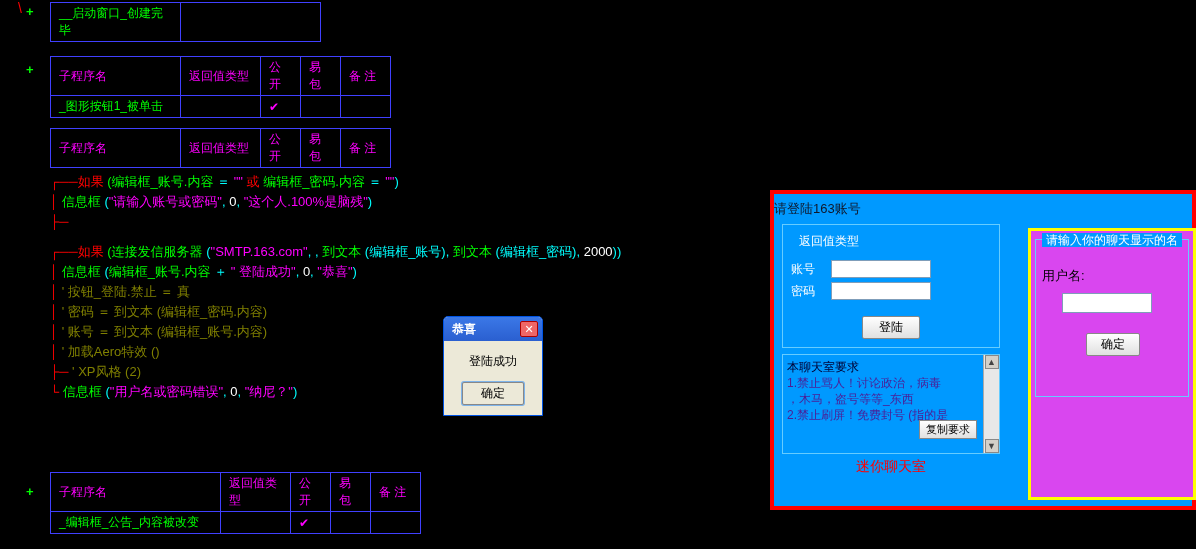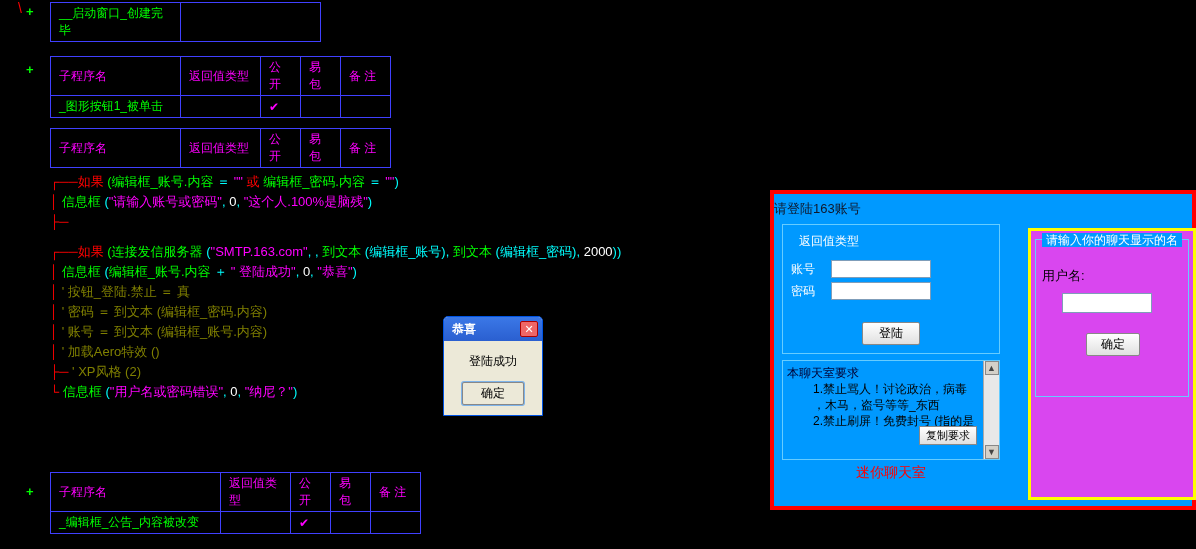--- a/index.html
+++ b/index.html
@@ -38,23 +38,23 @@
 
 .right-win { position: absolute; left: 770px; top: 190px; width: 426px; height: 320px; border: 4px solid #ff0000; background: #0099ff; }
 .rw-title { color: #0f172a; padding: 6px 0; font-size: 13px; }
 .rw-body { display: flex; gap: 10px; padding: 0 8px; }
 .login-box { background: #0099ff; width: 218px; }
 .fieldset { border: 1px solid #66ccff; padding: 8px; margin-bottom: 6px; }
 .fieldset-title { color: #fff; font-size: 12px; margin: -14px 0 6px 4px; background: #0099ff; display: inline-block; padding: 0 4px; }
 .row { display: flex; align-items: center; margin: 4px 0; gap: 6px; }
 .lbl { color: #fff; font-size: 12px; width: 34px; }
 .txt-input { width: 100px; height: 18px; border: 1px solid #7f9db9; background: #fff; font-size: 12px; }
-.login-btn { margin: 22px auto 0; display: block; padding: 2px 16px; font-size: 12px; background: linear-gradient(#fff,#e0e0e0); border: 1px solid #888; border-radius: 2px; }
+.login-btn { margin: 16px auto 0; display: block; padding: 2px 16px; font-size: 12px; background: linear-gradient(#fff,#e0e0e0); border: 1px solid #888; border-radius: 2px; }
 .notice-box { width: 218px; height: 100px; background: #0099ff; border: 1px solid #66ccff; padding: 4px; position: relative; overflow: hidden; }
-.notice-text { color: #000000; font-size: 12px; line-height: 16px; margin-left: 26px; }
+.notice-text { color: #4c1d95; font-size: 12px; line-height: 16px; }
 .notice-dark { color: #000033; font-size: 12px; line-height: 16px; }
 .scroll { position: absolute; right: 0; top: 0; width: 16px; height: 100%; background: #e8e8e8; border-left: 1px solid #aaa; display: flex; flex-direction: column; justify-content: space-between; align-items: center; }
 .scroll-btn { width: 14px; height: 14px; background: #d4d0c8; border: 1px solid #888; font-size: 9px; color: #444; display: flex; align-items: center; justify-content: center; }
 .copy-btn { position: absolute; right: 22px; bottom: 14px; padding: 1px 6px; font-size: 11px; background: linear-gradient(#fff,#e0e0e0); border: 1px solid #888; }
 .footer-text { color: #ff0000; text-align: center; font-size: 14px; padding: 4px; }
 
 .inner-yellow { position: absolute; left: 1028px; top: 228px; width: 168px; height: 272px; border: 3px solid #ffff00; background: #d946ef; }
 .iy-lbl { color: #000; font-size: 13px; margin-bottom: 8px; }
 .iy-input { width: 90px; height: 20px; background: #fff; border: 1px solid #7f9db9; margin-left: 20px; margin-bottom: 20px; }
 .iy-btn { margin-left: 44px; padding: 2px 14px; font-size: 12px; background: linear-gradient(#fff,#e0e0e0); border: 1px solid #888; border-radius: 2px; }

